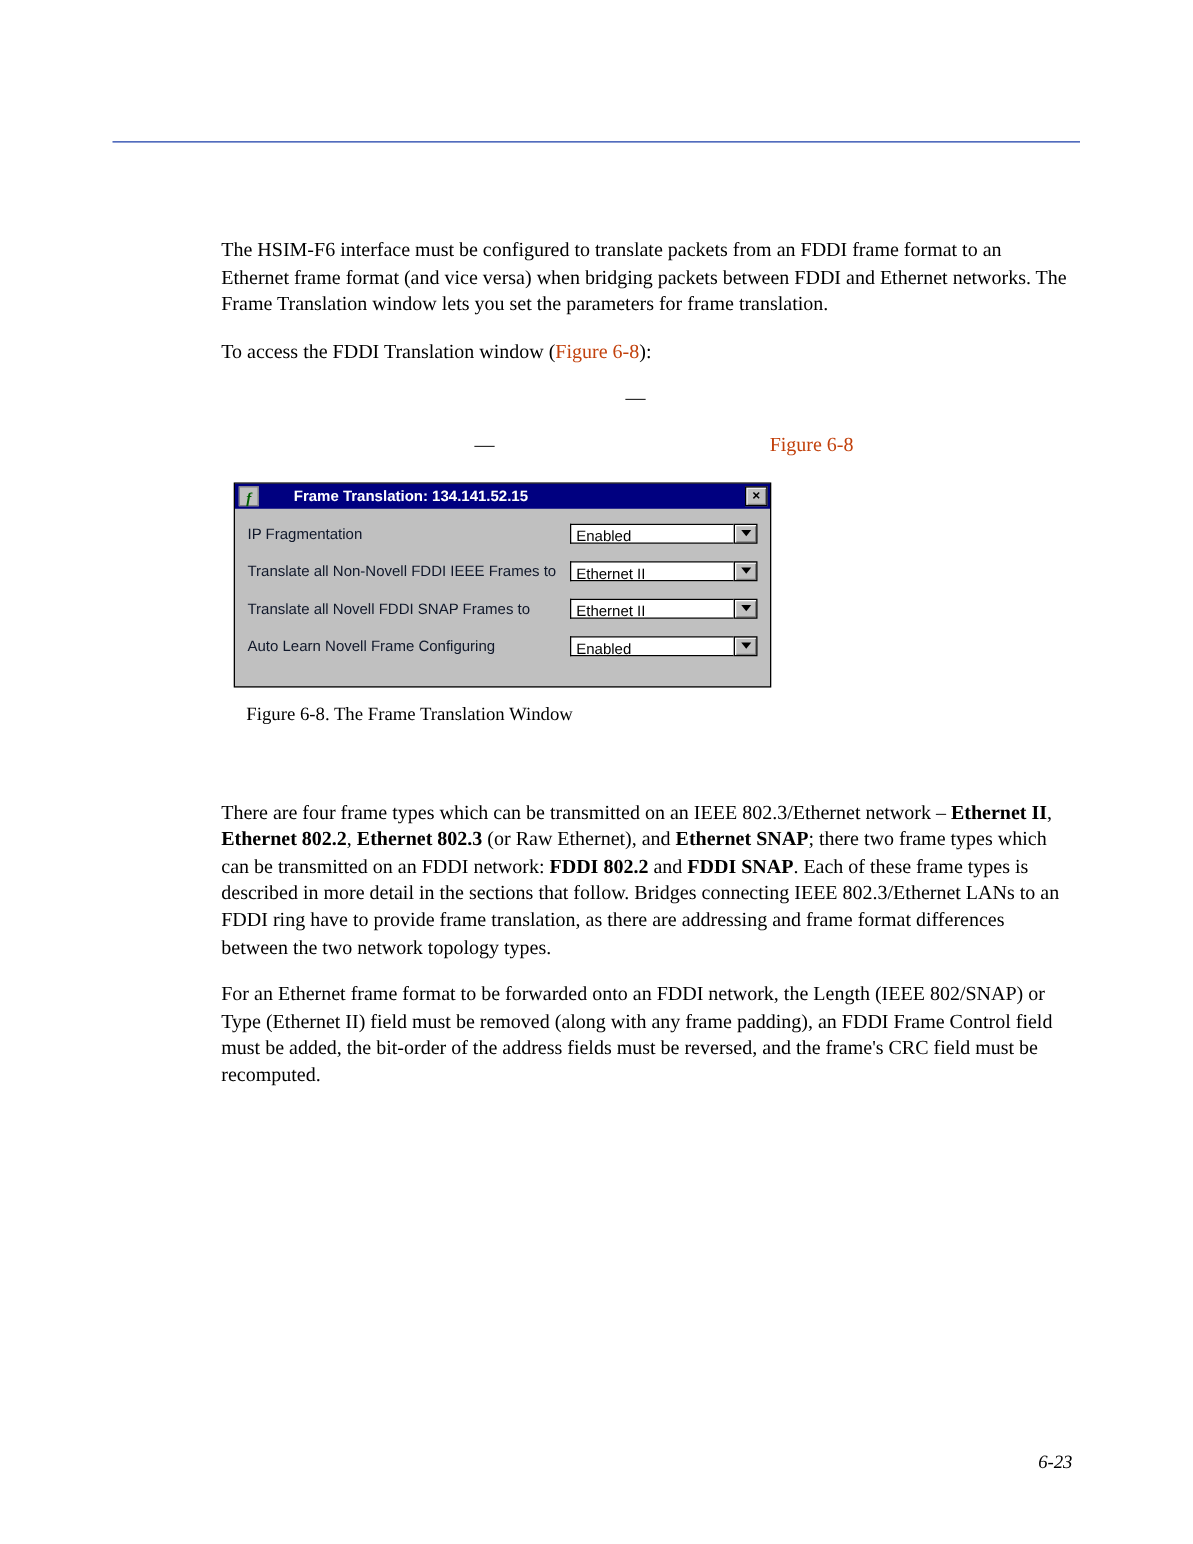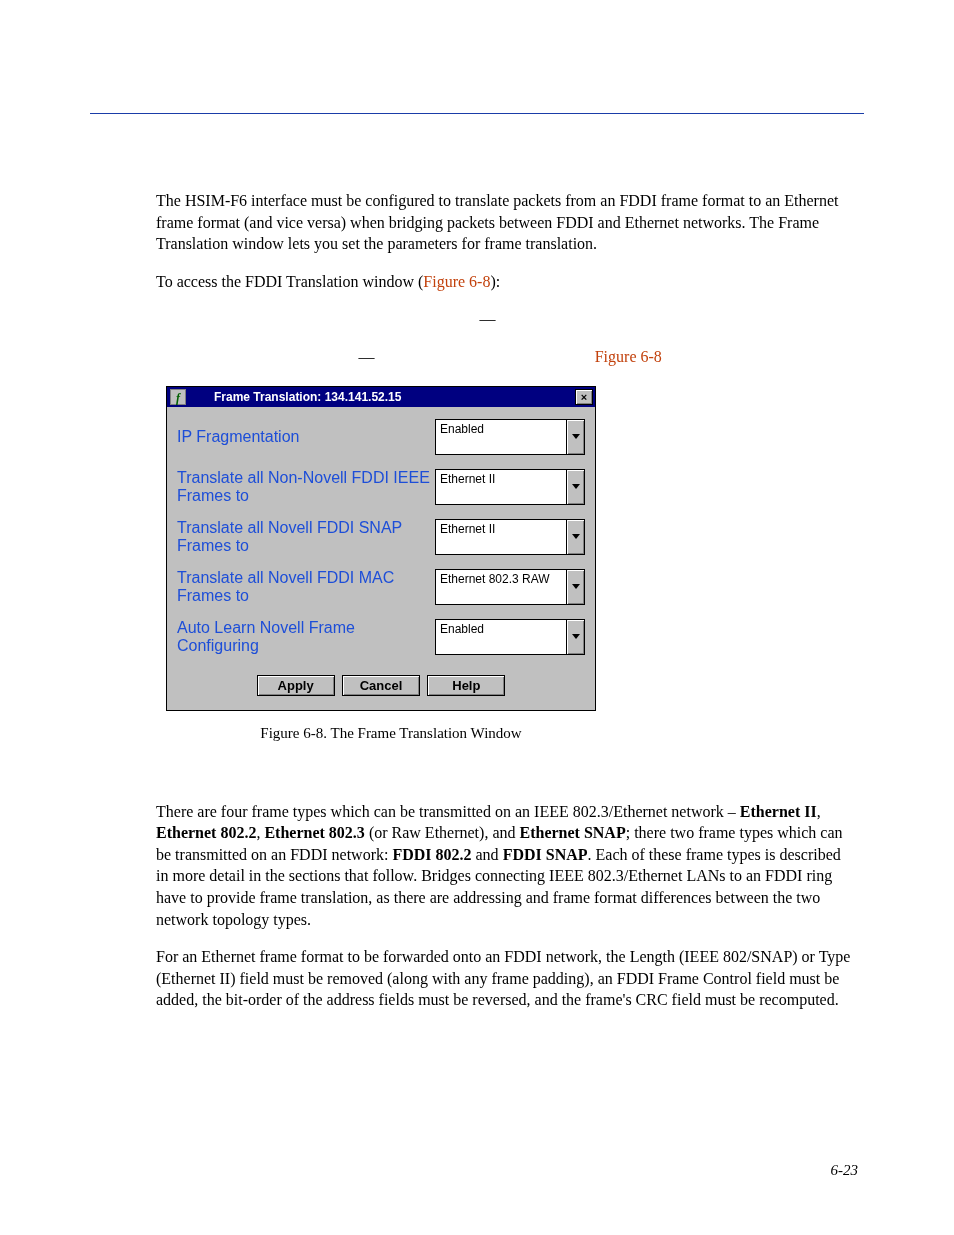--- a/index.html
+++ b/index.html
@@ -35,21 +35,21 @@
     margin: 36px 0 14px 0;
   }
   .sub-heading {
     font-family: Arial, Helvetica, sans-serif;
     font-weight: bold;
     color: #ffffff;
     font-size: 18px;
     margin: 28px 0 10px 0;
   }
   .content {
-    margin-left: 66px;
+    margin-left: 87px;
     margin-right: 10px;
   }
   .content p {
     font-size: 16px;
     line-height: 1.35;
     margin: 0 0 16px 0;
   }
   .green-link { color: #c2410c; }
   .step-line {
     font-size: 16px;
@@ -114,27 +114,27 @@
   .dialog-body {
     padding: 12px 10px 10px 10px;
   }
   .row {
     display: flex;
     align-items: center;
     margin-bottom: 14px;
   }
   .row .lbl {
     flex: 1;
-    color: #1d4ed8;
-    font-size: 16px;
+    color: #0f172a;
+    font-size: 12px;
   }
   .combo {
     display: flex;
     width: 150px;
-    height: 36px;
+    height: 16px;
     box-sizing: border-box;
   }
   .combo .combo-text {
     flex: 1;
     background: #ffffff;
     border: 1px solid #000;
     border-right: none;
     padding: 0 4px;
     line-height: 18px;
     font-size: 12px;
@@ -168,21 +168,21 @@
     background: #c0c0c0;
     border: 1px solid #000;
     box-shadow: inset 1px 1px 0 #fff, inset -1px -1px 0 #808080;
     font-family: Arial, sans-serif;
     font-size: 13px;
     font-weight: bold;
     margin: 0 2px;
     cursor: default;
   }
   .figure-caption {
-    text-align: center;
+    text-align: left;
     font-size: 15px;
     margin: 14px 0 6px -0px;
     width: 430px;
   }
   .figure-caption-wrap {
     margin-left: 10px;
   }
   .page-num {
     position: absolute;
     right: 96px;
@@ -253,45 +253,31 @@
             <span class="lbl">Translate all Novell FDDI SNAP Frames to</span>
             <div class="combo">
               <span class="combo-text">Ethernet II</span>
               <span class="combo-btn">
                   <span class="tri"></span>
                 </span>
             </div>
           </div>
 
 
-          <div class="row">
-            <span class="lbl">Translate all Novell FDDI MAC Frames to</span>
-            <div class="combo">
-              <span class="combo-text">Ethernet 802.3 RAW</span>
-              <span class="combo-btn">
-                  <span class="tri"></span>
-                </span>
-            </div>
-          </div>
 
           <div class="row">
             <span class="lbl">Auto Learn Novell Frame Configuring</span>
             <div class="combo">
               <span class="combo-text">Enabled</span>
               <span class="combo-btn">
                   <span class="tri"></span>
                 </span>
             </div>
           </div>
 
-          <div class="btn-row">
-            <span class="win-btn">Apply</span>
-            <span class="win-btn">Cancel</span>
-            <span class="win-btn">Help</span>
-          </div>
 
         </div>
       </div>
       <div class="figure-caption-wrap">
         <div class="figure-caption">Figure 6-8.  The Frame Translation Window</div>
       </div>
     </div>
 
     <div class="sub-heading">Frame Translation Type Options Defined</div>
 

